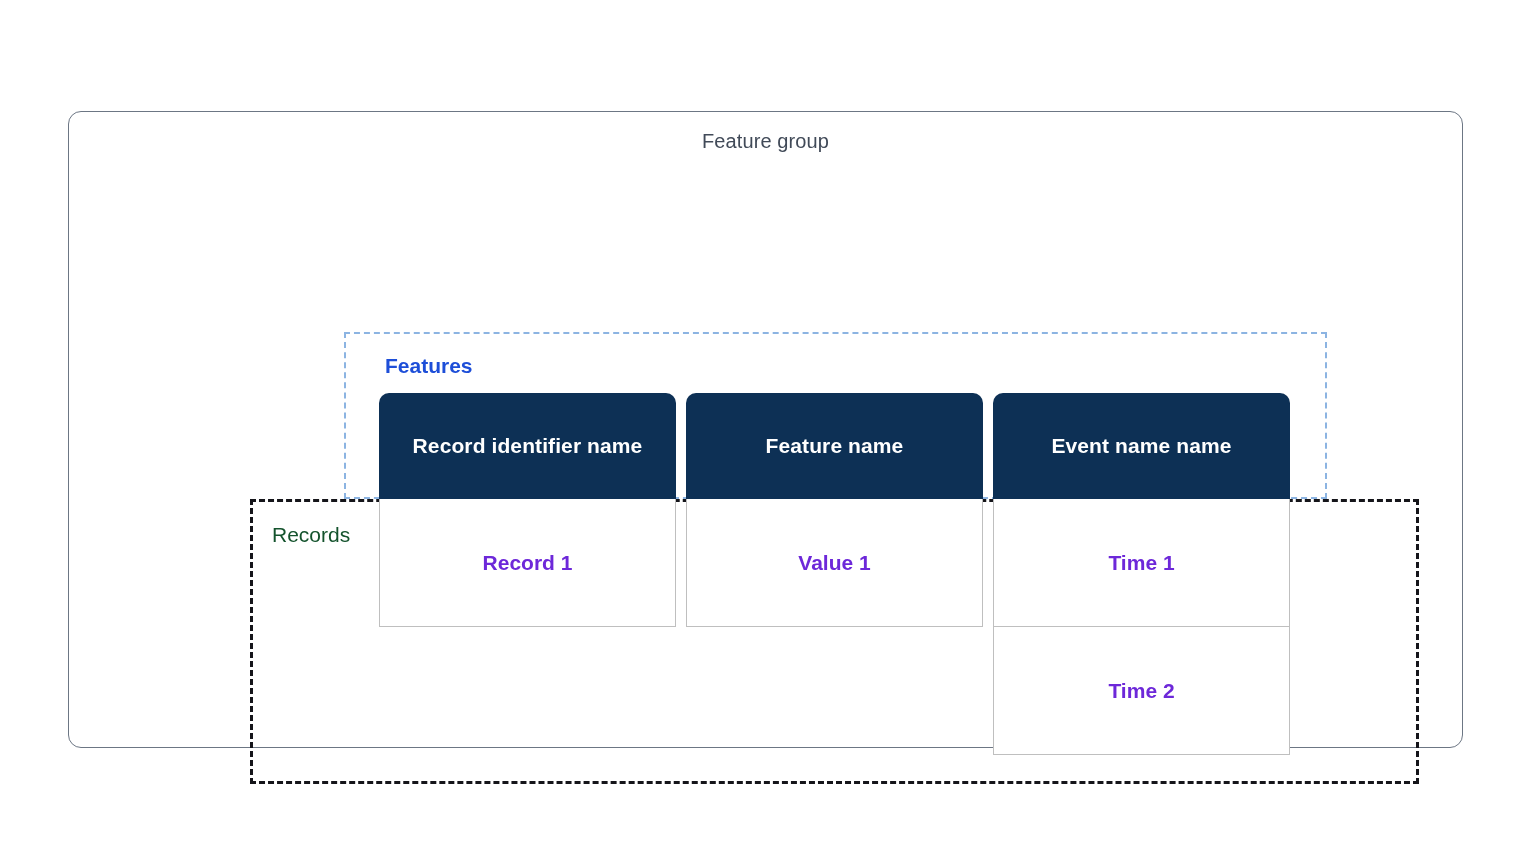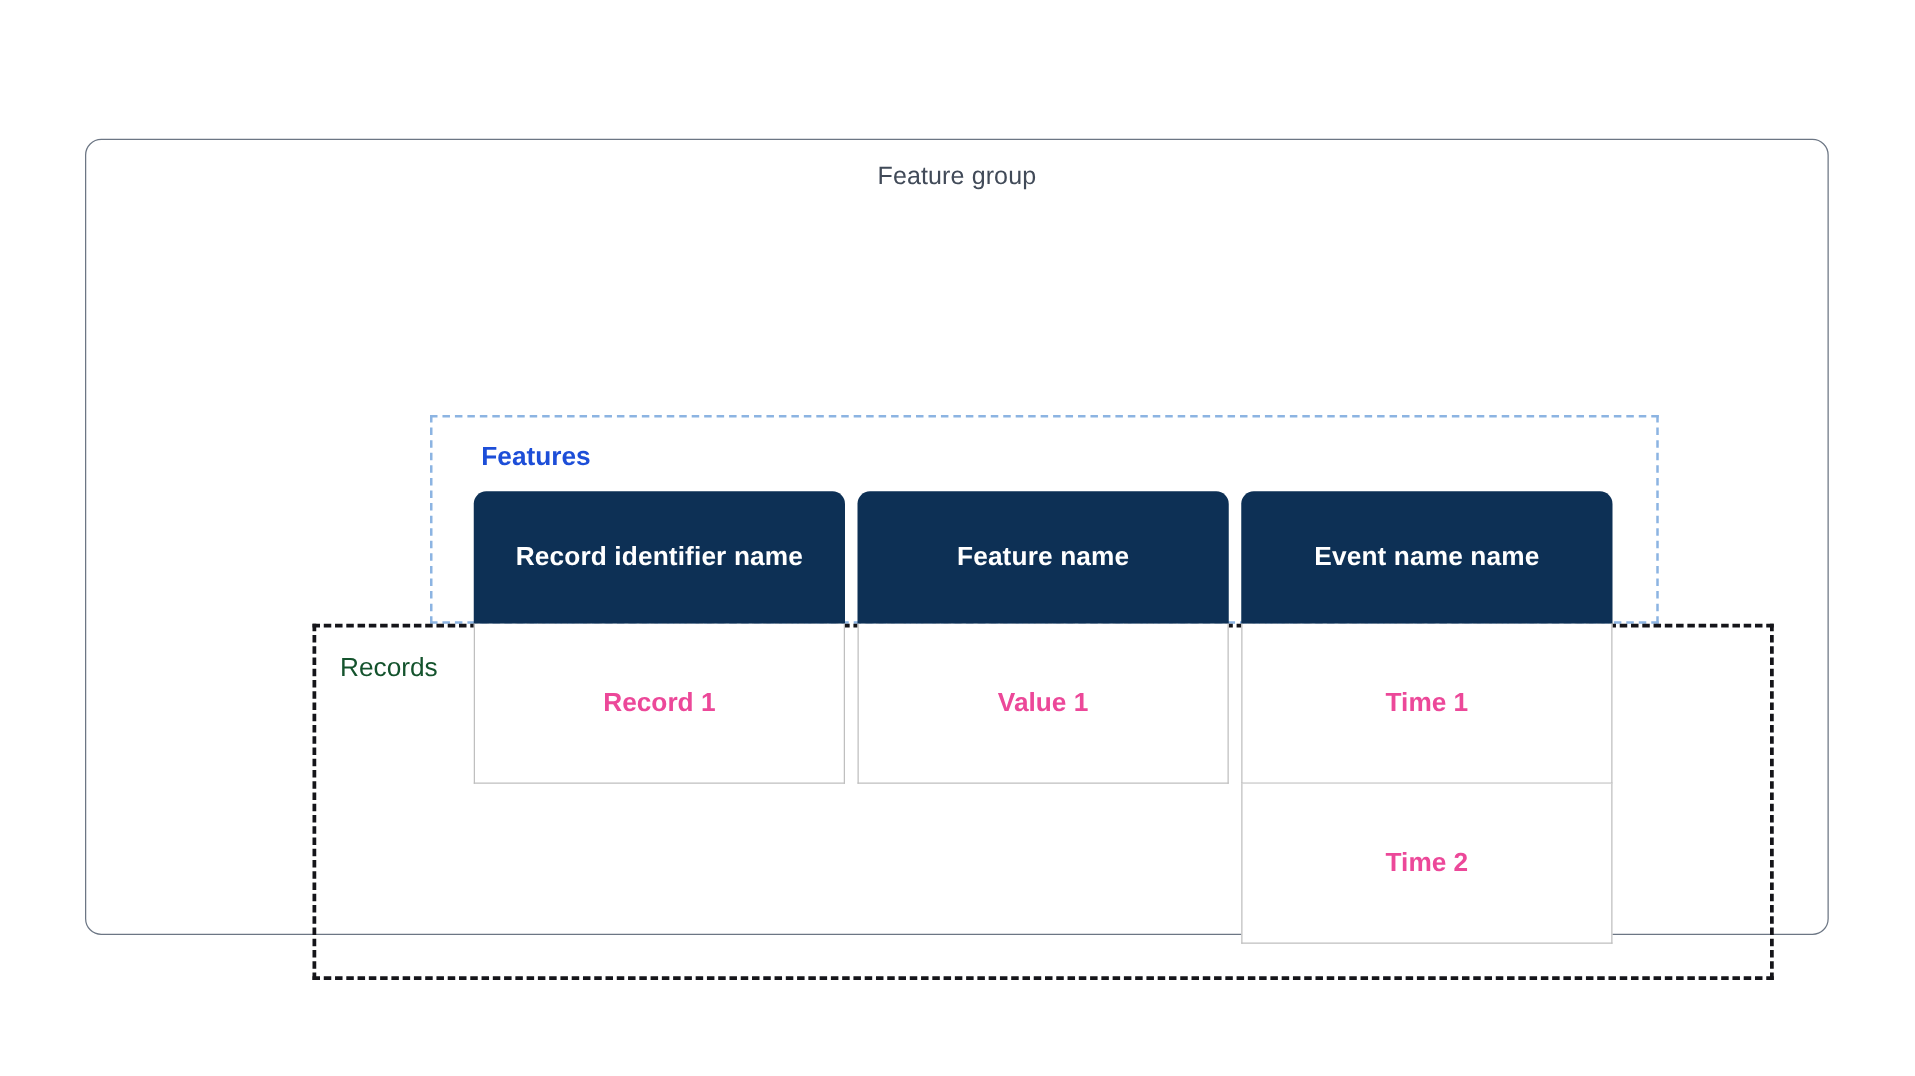--- a/index.html
+++ b/index.html
@@ -110,21 +110,21 @@
     align-items: center;
     justify-content: center;
     font-size: 21px;
     font-weight: 700;
     letter-spacing: 0.1px;
     box-sizing: border-box;
   }
   .column-cell {
     height: 128px;
     background: #ffffff;
-    color: #ec4899;
+    color: #6d28d9;
     display: flex;
     align-items: center;
     justify-content: center;
     font-size: 21px;
     font-weight: 700;
     box-sizing: border-box;
     border-left: 1.5px solid #bfbfbf;
     border-right: 1.5px solid #bfbfbf;
     border-bottom: 1.5px solid #bfbfbf;
   }

